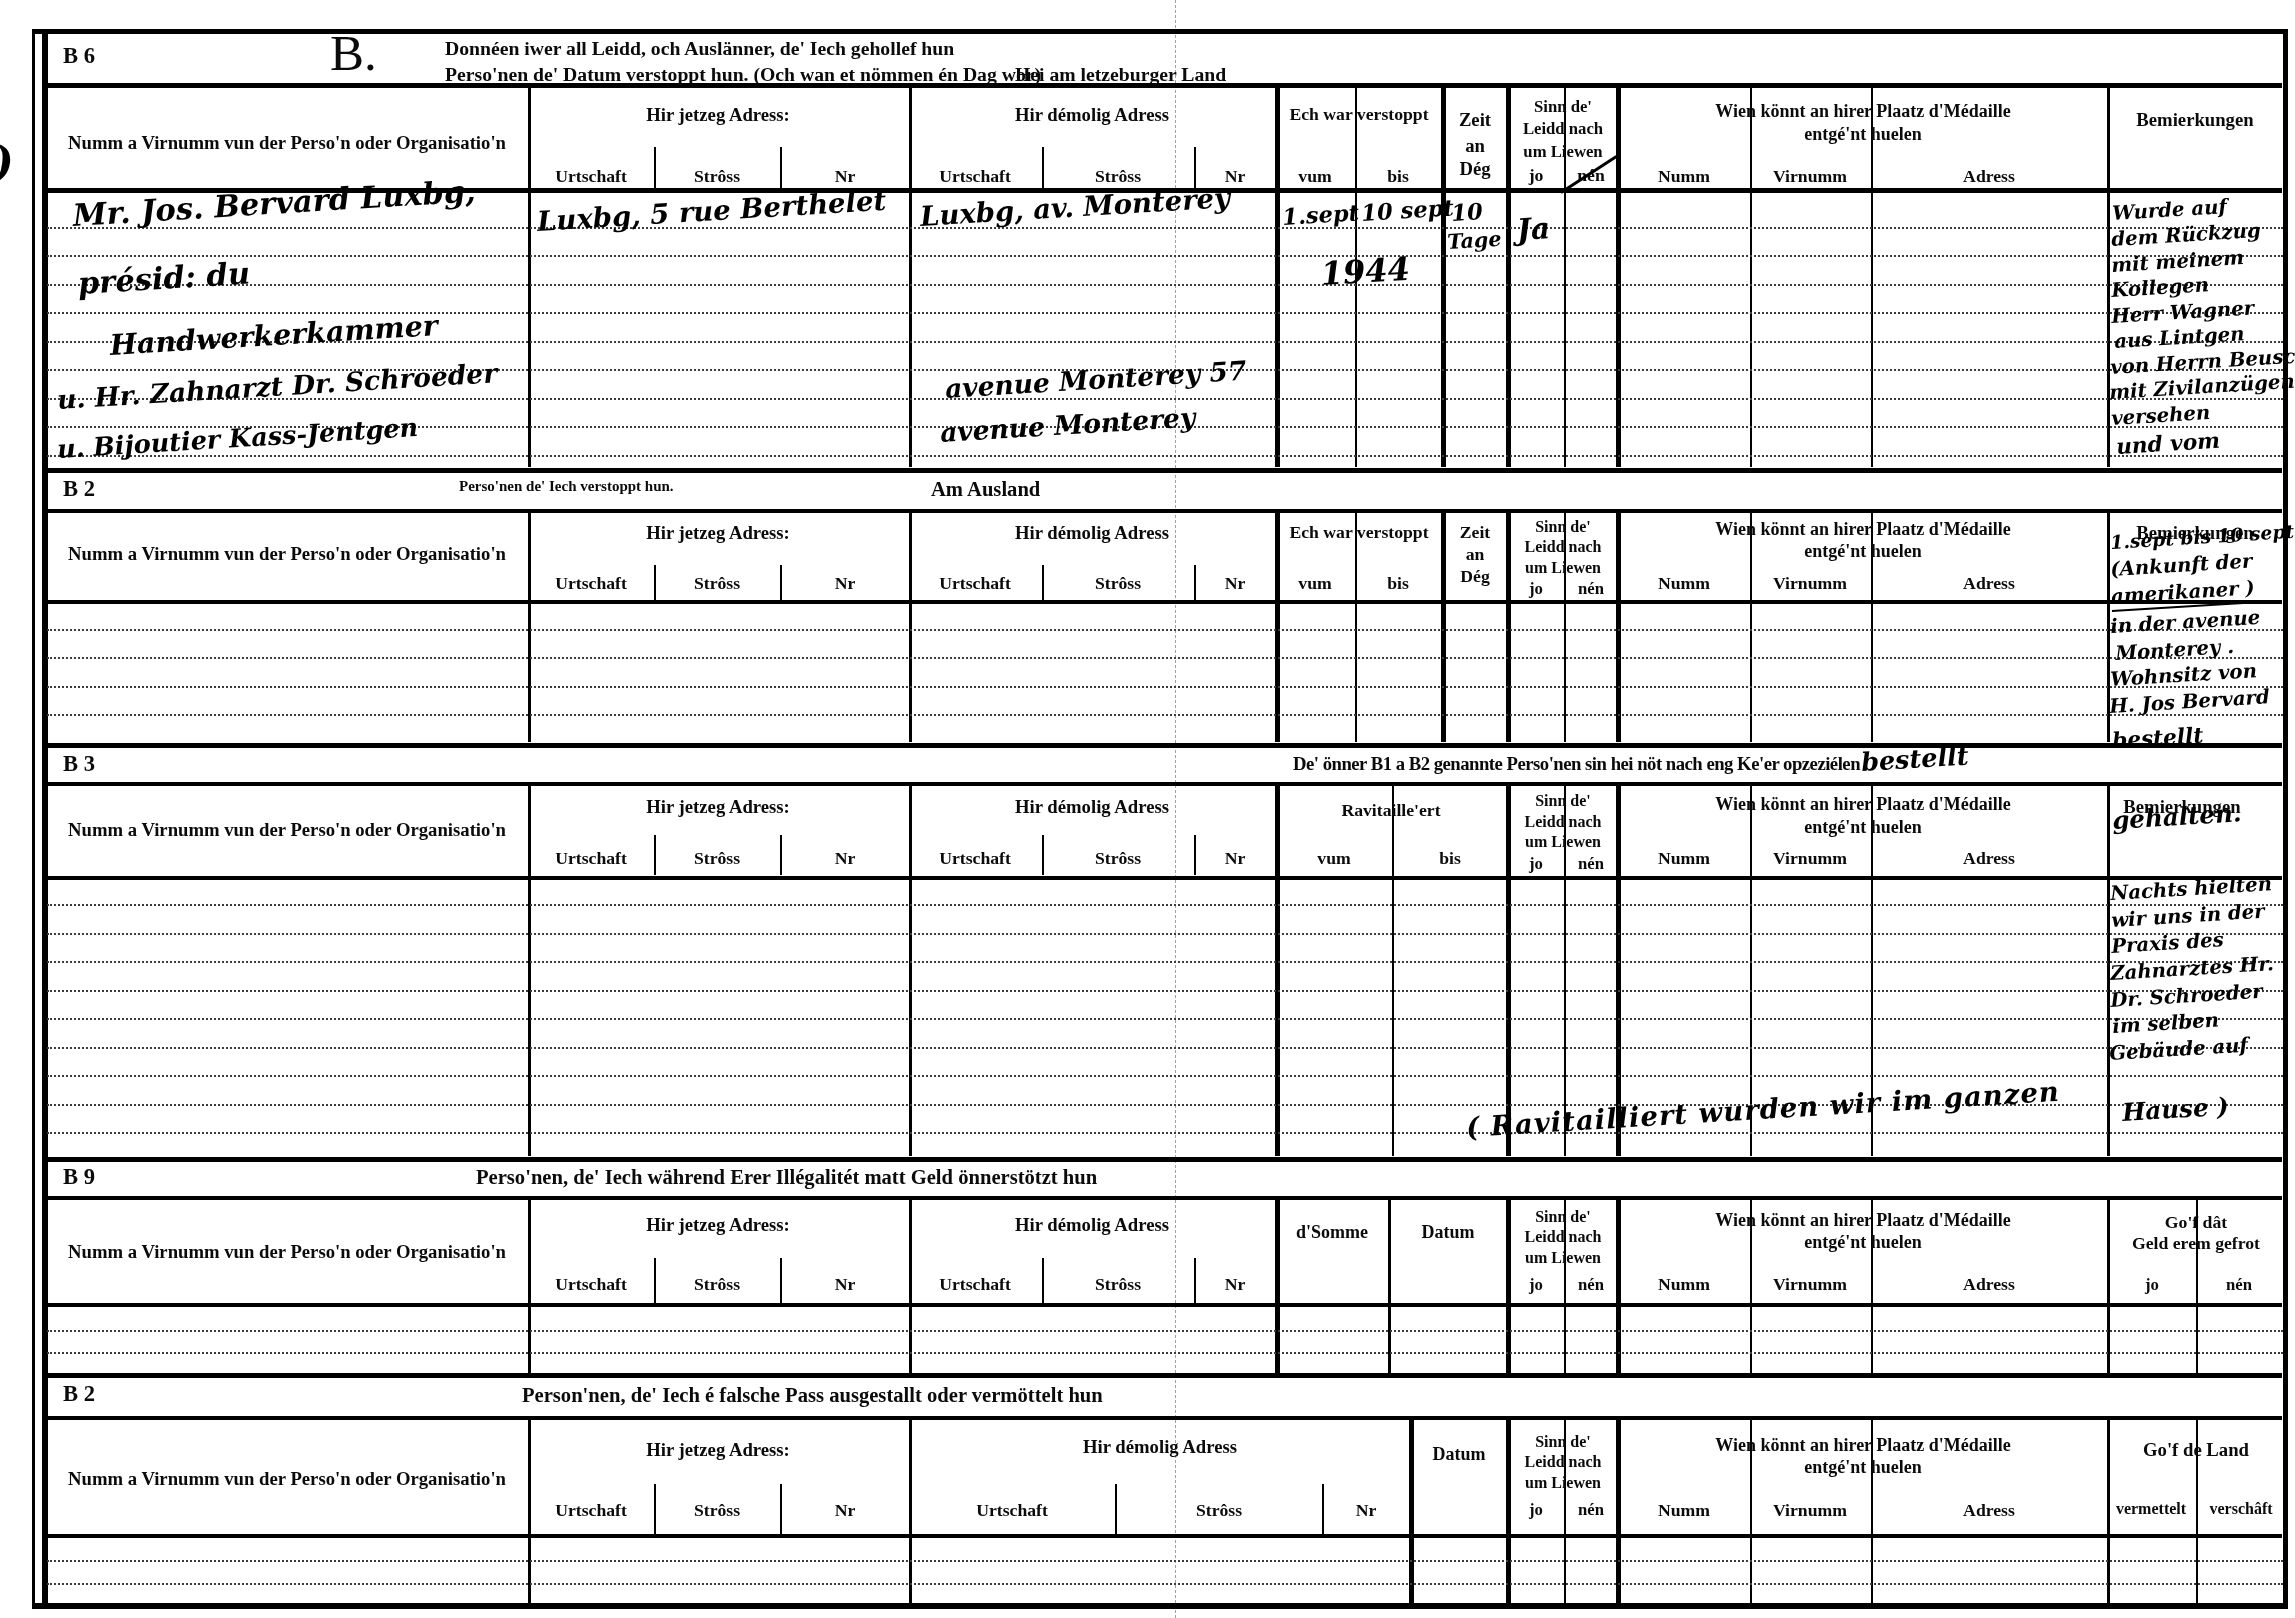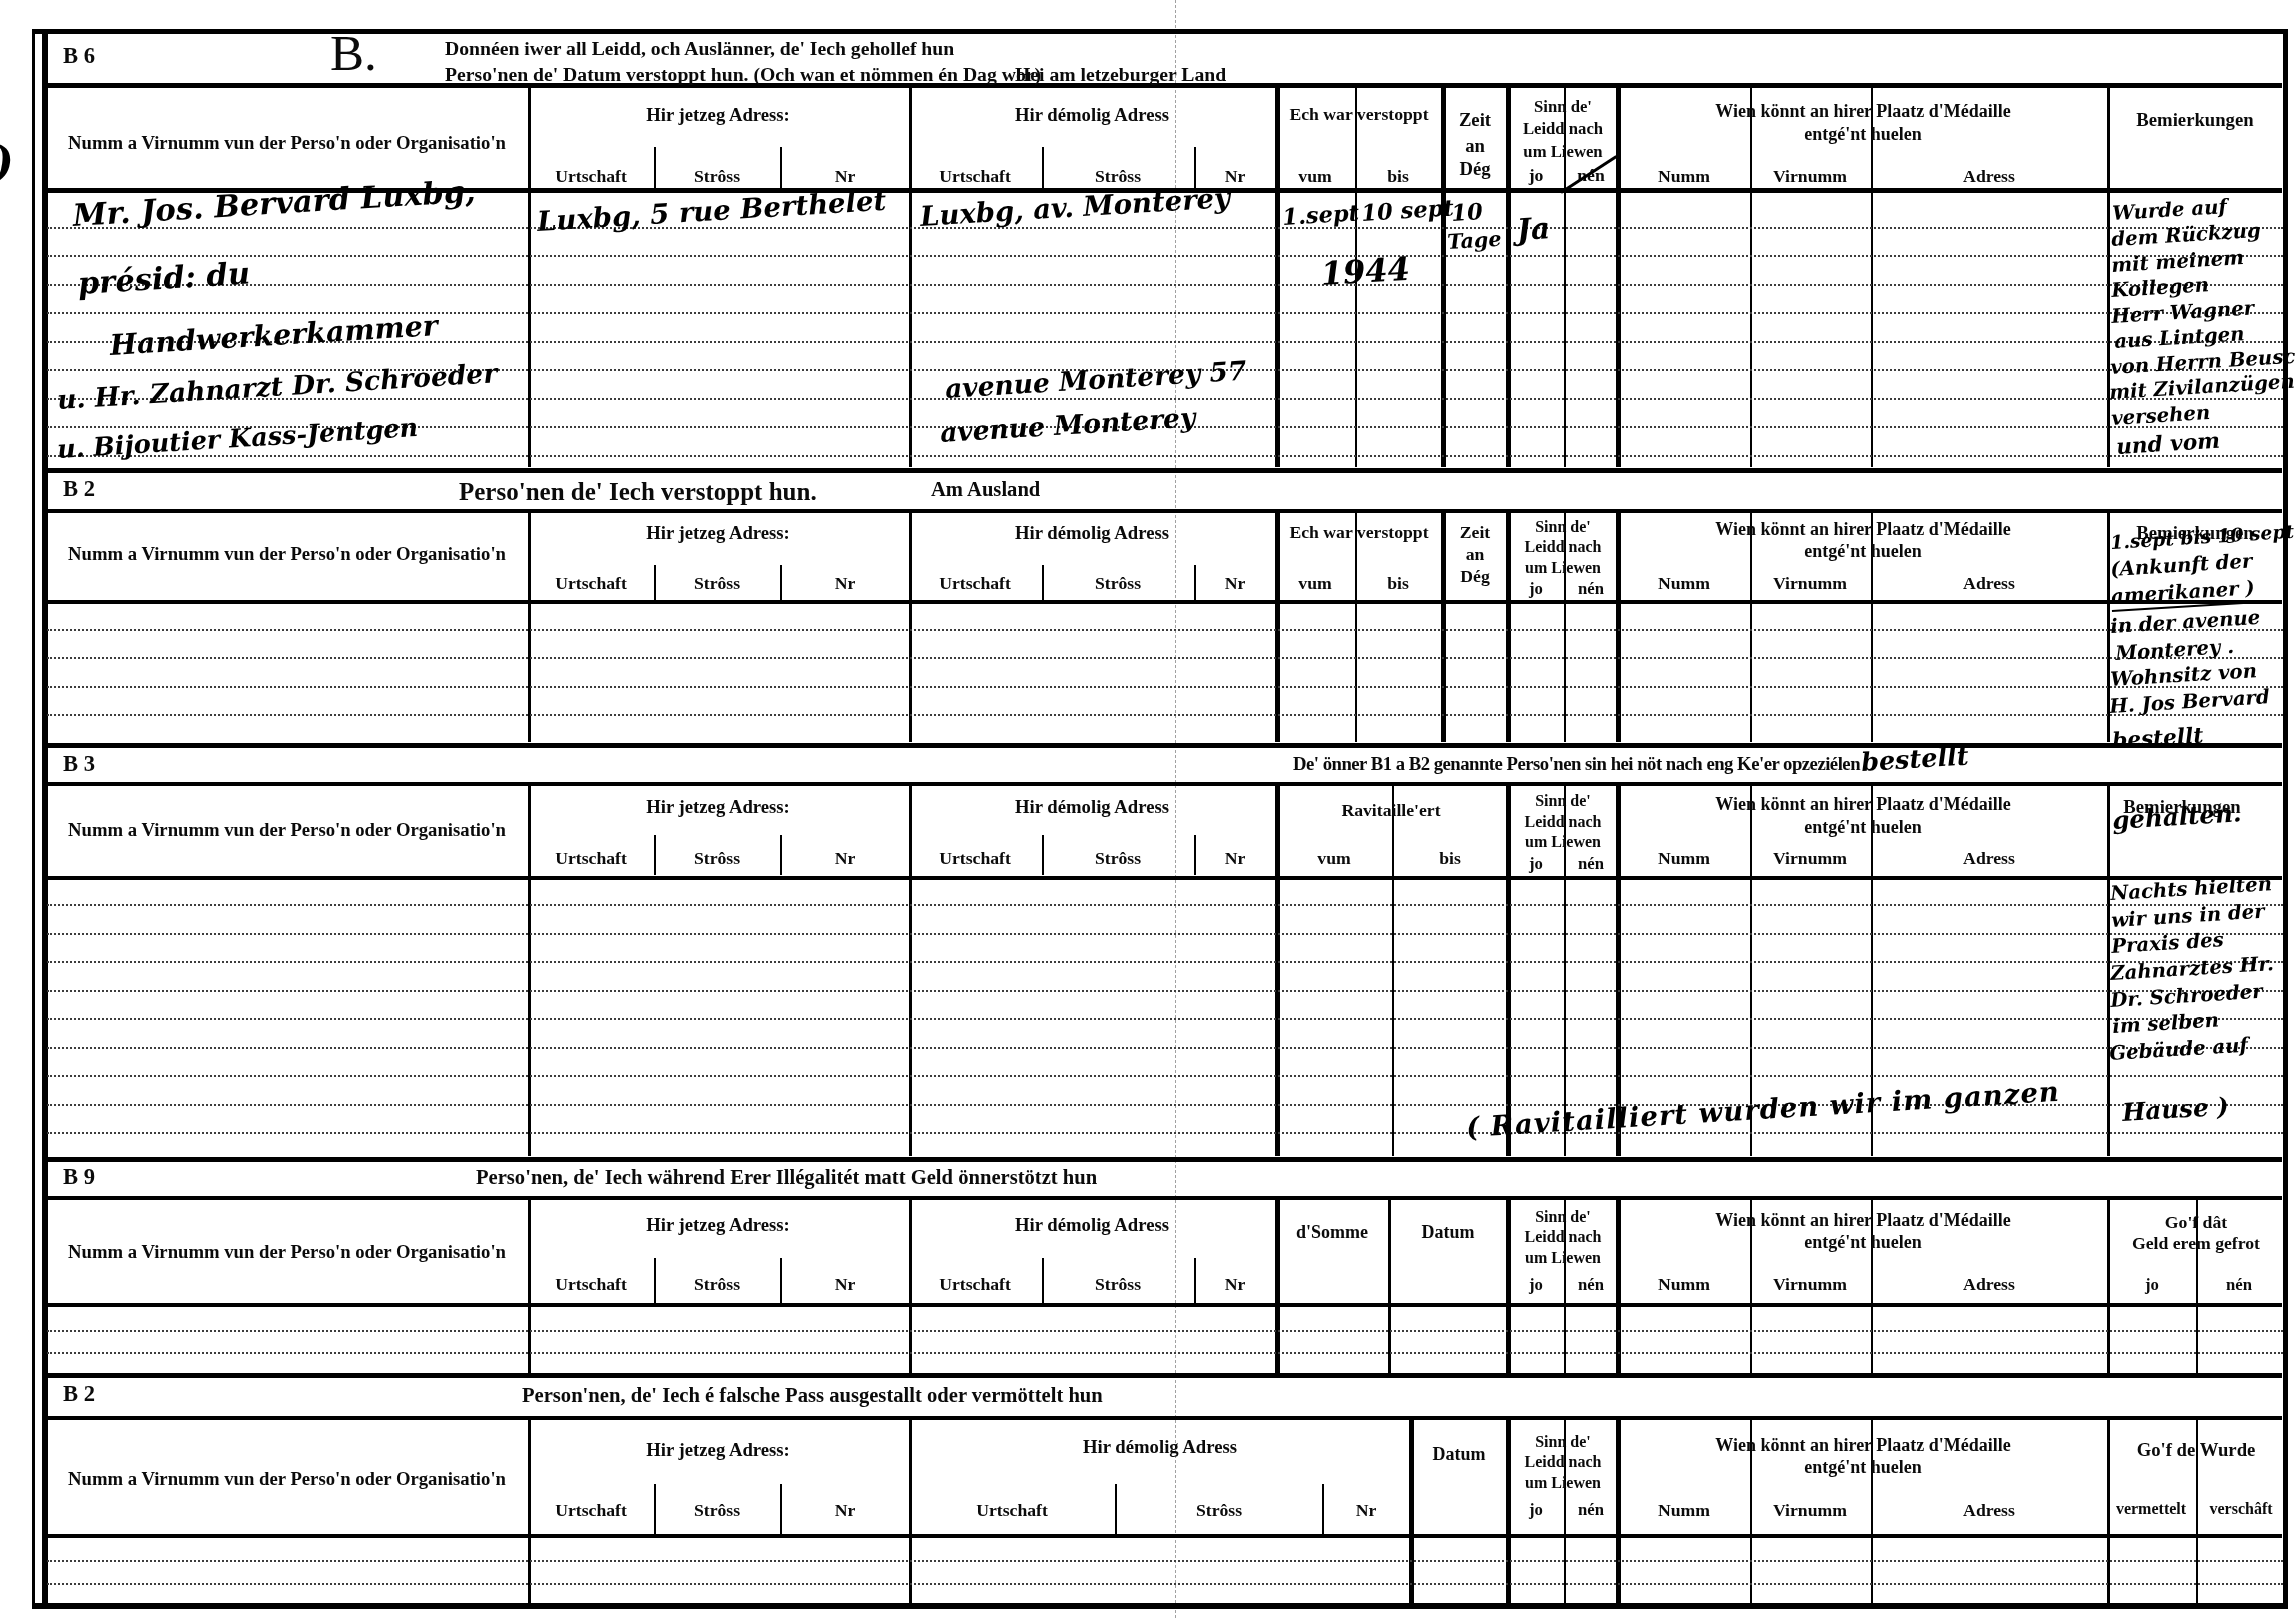--- a/index.html
+++ b/index.html
@@ -125,21 +125,21 @@
   <div class="hw" style="left:2112px;top:254px;font-size:19.7px">mit meinem</div>
   <div class="hw" style="left:2112px;top:279px;font-size:19.7px">Kollegen</div>
   <div class="hw" style="left:2112px;top:305px;font-size:19.7px">Herr Wagner</div>
   <div class="hw" style="left:2115px;top:330px;font-size:19.7px">aus Lintgen</div>
   <div class="hw" style="left:2111px;top:356px;font-size:19.7px">von Herrn Beusch</div>
   <div class="hw" style="left:2110px;top:381px;font-size:19.7px">mit Zivilanzügen</div>
   <div class="hw" style="left:2112px;top:407px;font-size:19.7px">versehen</div>
   <div class="hw" style="left:2117px;top:434px;font-size:21.6px">und vom</div>
 
   <div class="lbl" style="left:63px;top:476px;font-size:22.6px">B 2</div>
-  <div class="lbl" style="left:459px;top:478px;font-size:25px">Perso'nen de' Iech verstoppt hun.</div>
+  <div class="lbl" style="left:459px;top:478px;font-size:15px">Perso'nen de' Iech verstoppt hun.</div>
   <div class="lbl" style="left:931px;top:478px;font-size:20.6px">Am Ausland</div>
 
   <div class="l" style="left:528px;top:512px;width:2.5px;height:230px"></div>
   <div class="l" style="left:909px;top:512px;width:2.5px;height:230px"></div>
   <div class="l" style="left:1275px;top:512px;width:4.9px;height:230px"></div>
   <div class="l" style="left:1355px;top:512px;width:1.5px;height:230px"></div>
   <div class="l" style="left:1441px;top:512px;width:4.9px;height:230px"></div>
   <div class="l" style="left:1506px;top:512px;width:4.9px;height:230px"></div>
   <div class="l" style="left:1564px;top:512px;width:1.5px;height:230px"></div>
   <div class="l" style="left:1616px;top:512px;width:4.9px;height:230px"></div>
@@ -335,21 +335,21 @@
   <div class="lb" style="left:1563px;top:1433px;font-size:16px">Sinn de'</div>
   <div class="lb" style="left:1563px;top:1453px;font-size:16px">Leidd nach</div>
   <div class="lb" style="left:1563px;top:1474px;font-size:16px">um Liewen</div>
   <div class="lb" style="left:1536px;top:1500px;font-size:16.7px">jo</div>
   <div class="lb" style="left:1591px;top:1500px;font-size:16.7px">nén</div>
   <div class="lb" style="left:1863px;top:1435px;font-size:18px">Wien könnt an hirer Plaatz d'Médaille</div>
   <div class="lb" style="left:1863px;top:1457px;font-size:18px">entgé'nt huelen</div>
   <div class="lb" style="left:1684px;top:1500px;font-size:17.7px">Numm</div>
   <div class="lb" style="left:1810px;top:1500px;font-size:17.7px">Virnumm</div>
   <div class="lb" style="left:1989px;top:1500px;font-size:17.7px">Adress</div>
-  <div class="lb" style="left:2196px;top:1439px;font-size:18.7px">Go'f de Wurde</div>
+  <div class="lb" style="left:2196px;top:1439px;font-size:18.7px">Go'f de Land</div>
   <div class="lb" style="left:2151px;top:1500px;font-size:16px">vermettelt</div>
   <div class="lb" style="left:2241px;top:1500px;font-size:16px">verschâft</div>
 
   <div class="dt" style="left:47px;top:1560px;width:2236px"></div>
   <div class="dt" style="left:47px;top:1583px;width:2236px"></div>
 
 </div>
 
 
 </body></html>

